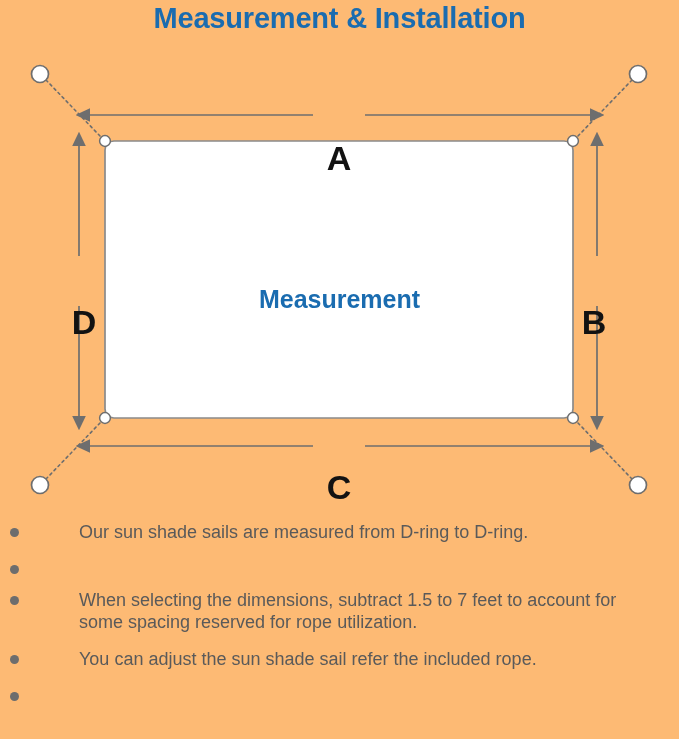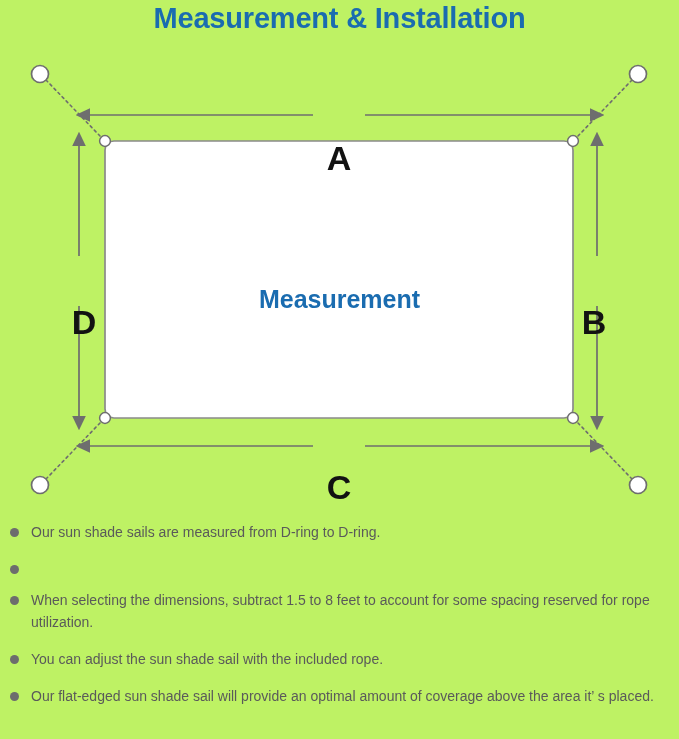--- a/index.html
+++ b/index.html
@@ -12,21 +12,21 @@
     height: 739px;
     font-family: "Liberation Sans", sans-serif;
     color: #4a4a4a;
     overflow: hidden;
     position: relative;
   }
   #page {
     position: relative;
     width: 679px;
     height: 739px;
-    background: #bef264;
+    background: #fdba74;
   }
   .title {
     position: absolute;
     left: 0;
     top: 0;
     width: 679px;
     text-align: center;
     font-size: 29px;
     font-weight: bold;
     color: #1a6cb0;
@@ -96,24 +96,25 @@
     flex: 0 0 auto;
     width: 9px;
     height: 9px;
     border-radius: 50%;
     background: #6d6d6d;
     margin-top: 7px;
     margin-right: 12px;
   }
   .note-text {
     flex: 1 1 auto;
-    font-size: 14px;
+    font-size: 18px;
     line-height: 22px;
     color: #5a5a5a;
     font-family: "Liberation Sans", sans-serif;
+    margin-left: 48px;
   }
 </style>
 </head>
 <body>
 
 <div id="page">
 
   <div class="title">Measurement &amp; Installation</div>
 
   <div id="diagram">
@@ -179,25 +180,24 @@
   <div class="notes" id="notes-list">
       <div class="note-item">
         <span class="note-bullet"></span>
         <span class="note-text">Our sun shade sails are measured from D-ring to D-ring.</span>
       </div>
       <div class="note-item">
         <span class="note-bullet"></span>
       </div>
       <div class="note-item">
         <span class="note-bullet"></span>
-        <span class="note-text">When selecting the dimensions, subtract 1.5 to 8 feet to account for some spacing reserved for rope utilization.</span>
-      </div>
-      <div class="note-item">
-        <span class="note-bullet"></span>
-        <span class="note-text">You can adjust the sun shade sail with the included rope.</span>
-      </div>
-      <div class="note-item">
-        <span class="note-bullet"></span>
-        <span class="note-text">Our flat-edged sun shade sail will provide an optimal amount of coverage above the area it’ s placed.</span>
+        <span class="note-text">When selecting the dimensions, subtract 1.5 to 7 feet to account for some spacing reserved for rope utilization.</span>
+      </div>
+      <div class="note-item">
+        <span class="note-bullet"></span>
+        <span class="note-text">You can adjust the sun shade sail refer the included rope.</span>
+      </div>
+      <div class="note-item">
+        <span class="note-bullet"></span>
       </div>
     </div>
 
 </div>
 
 </body></html>

